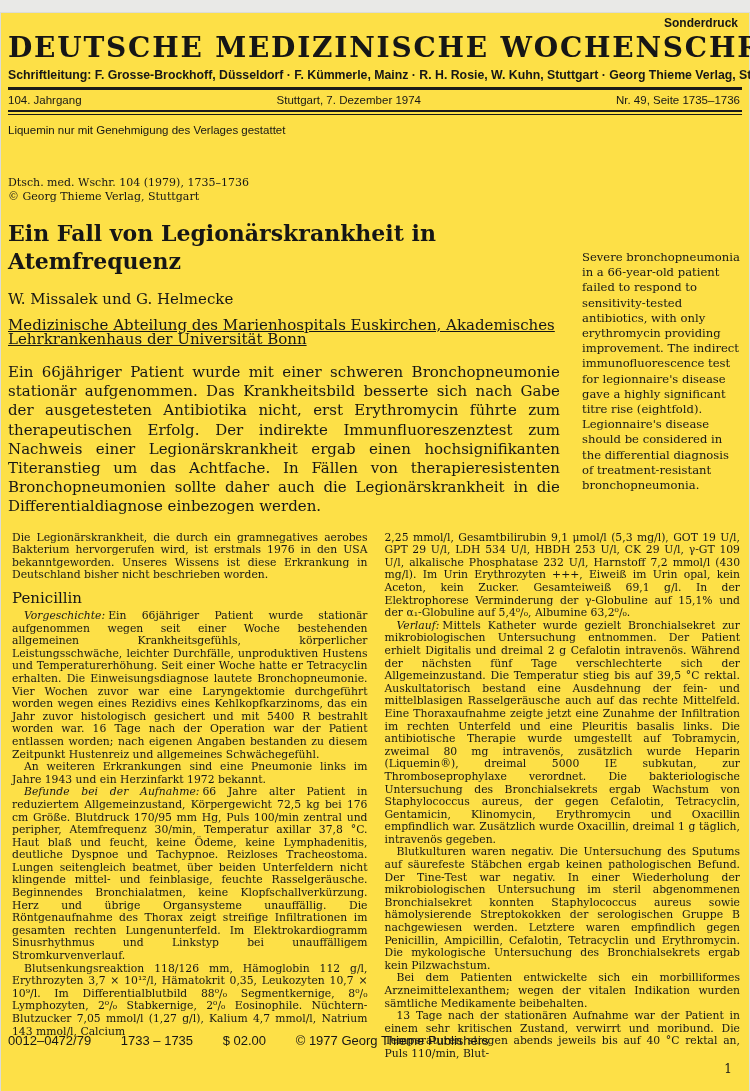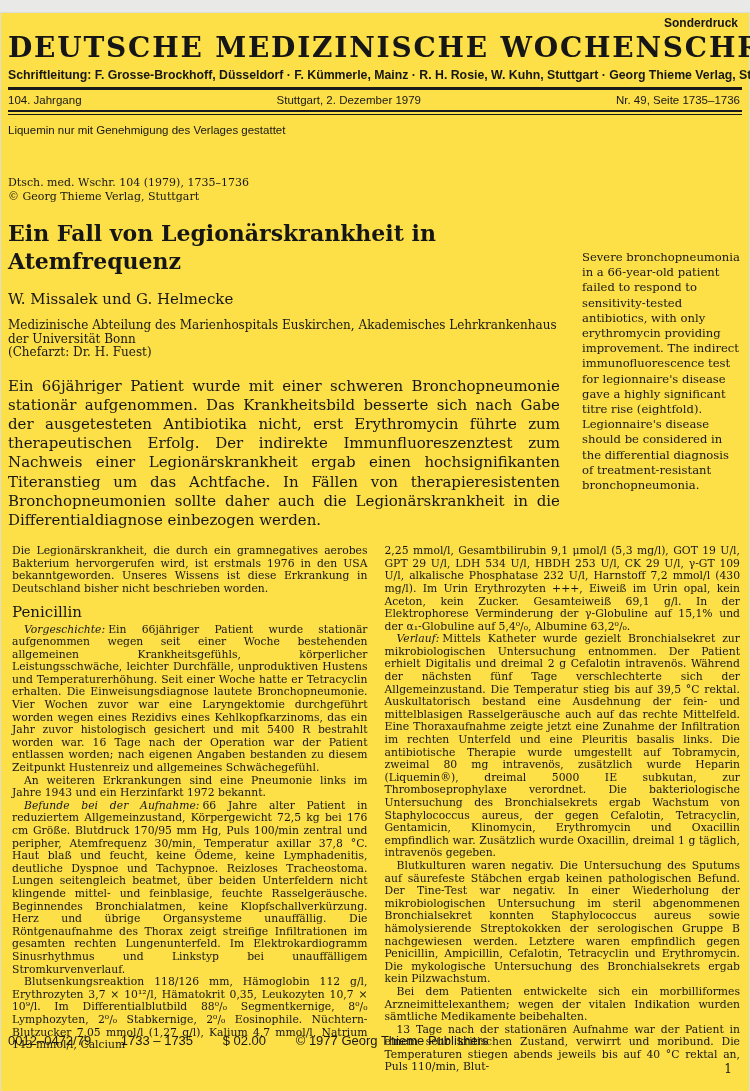--- a/index.html
+++ b/index.html
@@ -64,21 +64,21 @@
   .article-head{
     display:grid;
     grid-template-columns:552px 1fr;
     column-gap:22px;
     padding:16px 10px 0 8px;
   }
   h1.article-title{
     margin:0;font-size:22px;font-weight:bold;line-height:1.25;
   }
   .authors{font-size:15px;margin-top:15px;}
-  .affiliation{font-size:12px;line-height:13.5px;margin-top:11px;}
+  .affiliation{font-size:15px;line-height:13.5px;margin-top:11px;text-decoration:underline;}
   .abstract-de{
     margin-top:17px;
     font-size:15px;line-height:19.2px;
     text-align:justify;
   }
   .en-box{padding-top:5px;}
   .en-heading{font-weight:bold;font-size:12.5px;line-height:16px;}
   .en-body{margin-top:25px;font-size:11.6px;line-height:15.2px;}
   
   .columns{
@@ -116,38 +116,37 @@
 <body>
 
 <div class="page">
 
   <div class="sonderdruck">Sonderdruck</div>
   <div class="journal-title">DEUTSCHE MEDIZINISCHE WOCHENSCHRIFT</div>
   <div class="editors">Schriftleitung: F. Grosse-Brockhoff, Düsseldorf · F. Kümmerle, Mainz · R. H. Rosie, W. Kuhn, Stuttgart · Georg Thieme Verlag, Stuttgart</div>
   <div class="rule-thick"></div>
   <div class="issue-row">
     <span>104. Jahrgang</span>
-    <span>Stuttgart, 2. Dezember 1979</span>
+    <span>Stuttgart, 7. Dezember 1974</span>
     <span>Nr. 49, Seite 1735–1736</span>
   </div>
   <div class="rule-double"></div>
   <div class="reprint">Liquemin nur mit Genehmigung des Verlages gestattet</div>
 
   <div class="citation">
     <div>Dtsch. med. Wschr. 104 (1979), 1735–1736</div>
     <div>© Georg Thieme Verlag, Stuttgart</div>
   </div>
 
   <div class="article-head">
     <div>
       <h1 class="article-title">Ein Fall von Legionärskrankheit in Atemfrequenz</h1>
       <div class="authors">W. Missalek und G. Helmecke</div>
       <div class="affiliation">
         <div>Medizinische Abteilung des Marienhospitals Euskirchen, Akademisches Lehrkrankenhaus der Universität Bonn</div>
-        <div>(Chefarzt: Dr. H. Fuest)</div>
       </div>
       <div class="abstract-de">Ein 66jähriger Patient wurde mit einer schweren Bronchopneumonie stationär aufgenommen. Das Krankheitsbild besserte sich nach Gabe der ausgetesteten Antibiotika nicht, erst Erythromycin führte zum therapeutischen Erfolg. Der indirekte Immunfluoreszenztest zum Nachweis einer Legionärskrankheit ergab einen hochsignifikanten Titeranstieg um das Achtfache. In Fällen von therapieresistenten Bronchopneumonien sollte daher auch die Legionärskrankheit in die Differentialdiagnose einbezogen werden.</div>
     </div>
     <div class="en-box">
       <div class="en-body">Severe bronchopneumonia in a 66-year-old patient failed to respond to sensitivity-tested antibiotics, with only erythromycin providing improvement. The indirect immunofluorescence test for legionnaire's disease gave a highly significant titre rise (eightfold). Legionnaire's disease should be considered in the differential diagnosis of treatment-resistant bronchopneumonia.</div>
     </div>
   </div>
 
   <div class="columns">
     <div>

